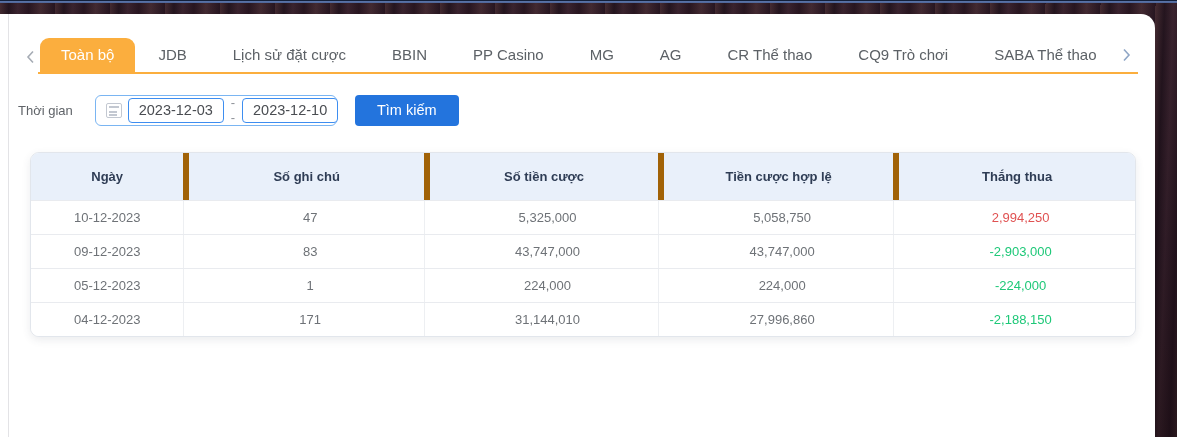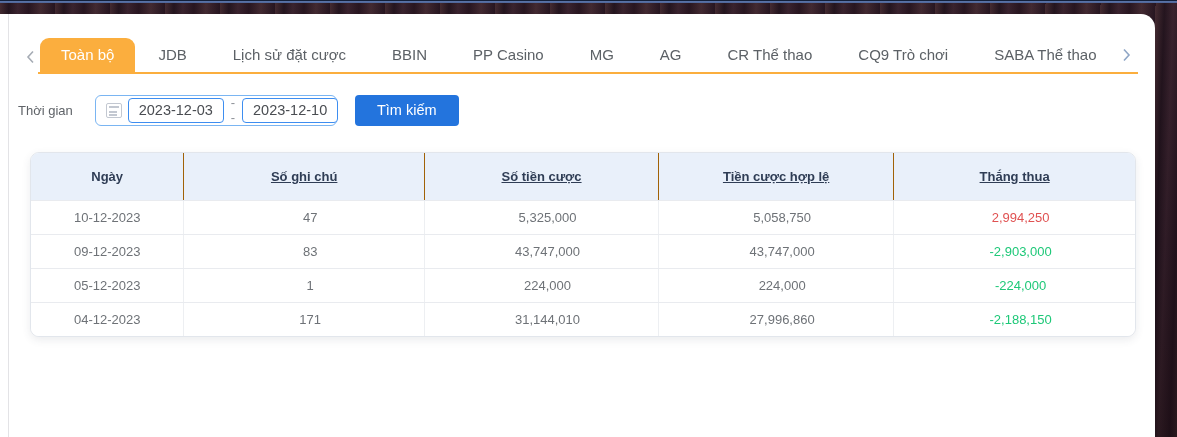--- a/index.html
+++ b/index.html
@@ -99,21 +99,21 @@
     display:flex; align-items:center; justify-content:center;
     font-size:13px;
   }
   .tr > div:nth-child(1){ width:13.8%; }
   .tr > div:nth-child(2){ width:21.8%; }
   .tr > div:nth-child(3){ width:21.2%; }
   .tr > div:nth-child(4){ width:21.3%; }
   .tr > div:nth-child(5){ width:21.9%; }
   .thead { background:#e9f0fa; height:47px; }
   .thead > div { font-weight:bold; color:#2f3d55; }
-  .thead > div + div { border-left:1px solid #a16207;text-decoration:underline; }
+  .thead > div + div { border-left:6px solid #a16207; }
   .trow { height:34px; border-top:1px solid #e9ebef; background:#fff; }
   .trow > div { color:#6e7277; }
   .trow > div + div { border-left:1px solid #edeff2;padding-left:12px; }
   .val-pos { color:#e05252 !important; }
   .val-neg { color:#1ec878 !important; }
   svg { display:block; }
 </style>
 </head>
 <body>
 

